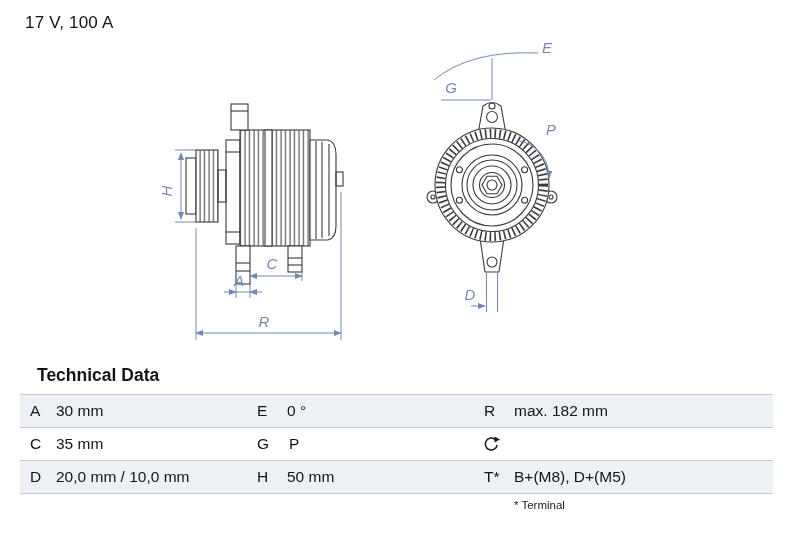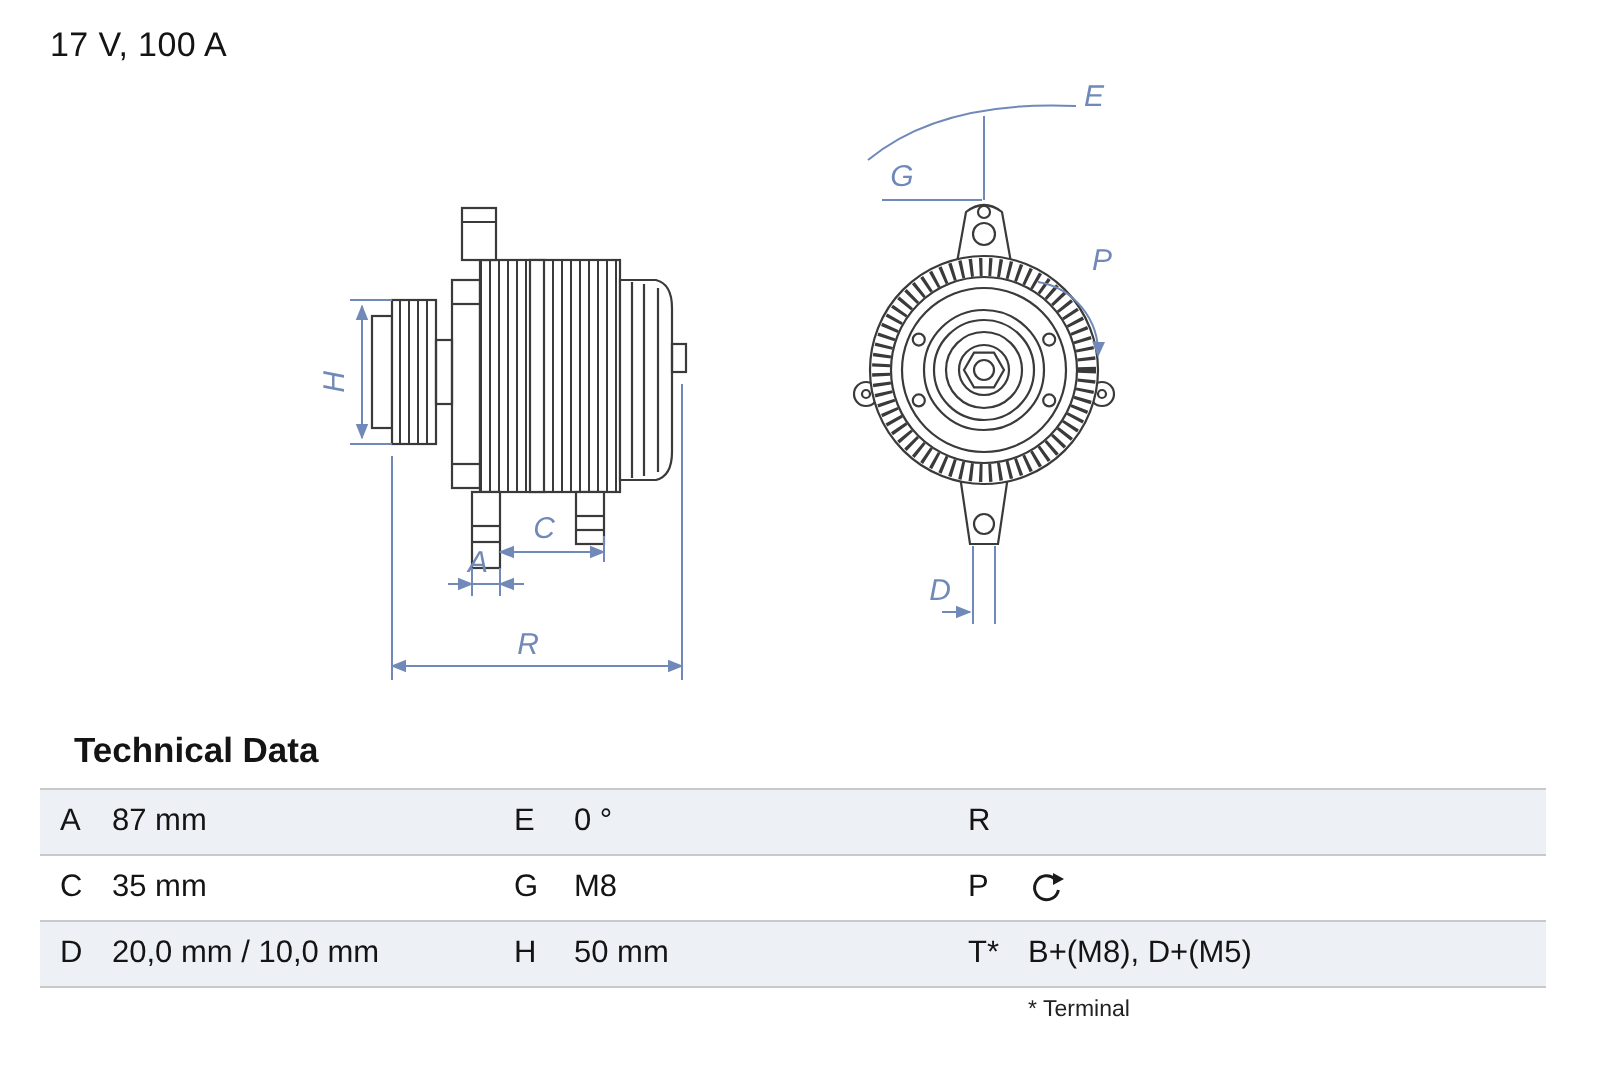--- a/index.html
+++ b/index.html
@@ -149,30 +149,30 @@
     <text x="551" y="135">P</text>
     <text x="470" y="300">D</text>
   </g>
 </svg>
 
 <div class="section-title">Technical Data</div>
 
 <div class="tech-table">
   <div class="row shade">
     <div class="cell lbl first">A</div>
-    <div class="cell val">87 mm</div>
+    <div class="cell val">30 mm</div>
     <div class="cell lbl">E</div>
     <div class="cell val">0 °</div>
     <div class="cell lbl">R</div>
+    <div class="cell val">max. 182 mm</div>
   </div>
   <div class="row">
     <div class="cell lbl first">C</div>
     <div class="cell val">35 mm</div>
     <div class="cell lbl">G</div>
-    <div class="cell val">M8</div>
     <div class="cell lbl">P</div>
     <div class="cell val icon-cell">
       <svg width="19" height="17" viewBox="0 0 19 17">
         <path d="M13.5,3.6 A6,6 0 1 0 15.2,9.0" fill="none" stroke="#1a1a1a" stroke-width="1.5"></path>
         <polygon points="12.5,0.5 18,3.5 12.5,6.5" fill="#1a1a1a"></polygon>
       </svg>
     </div>
   </div>
   <div class="row shade">
     <div class="cell lbl first">D</div>

